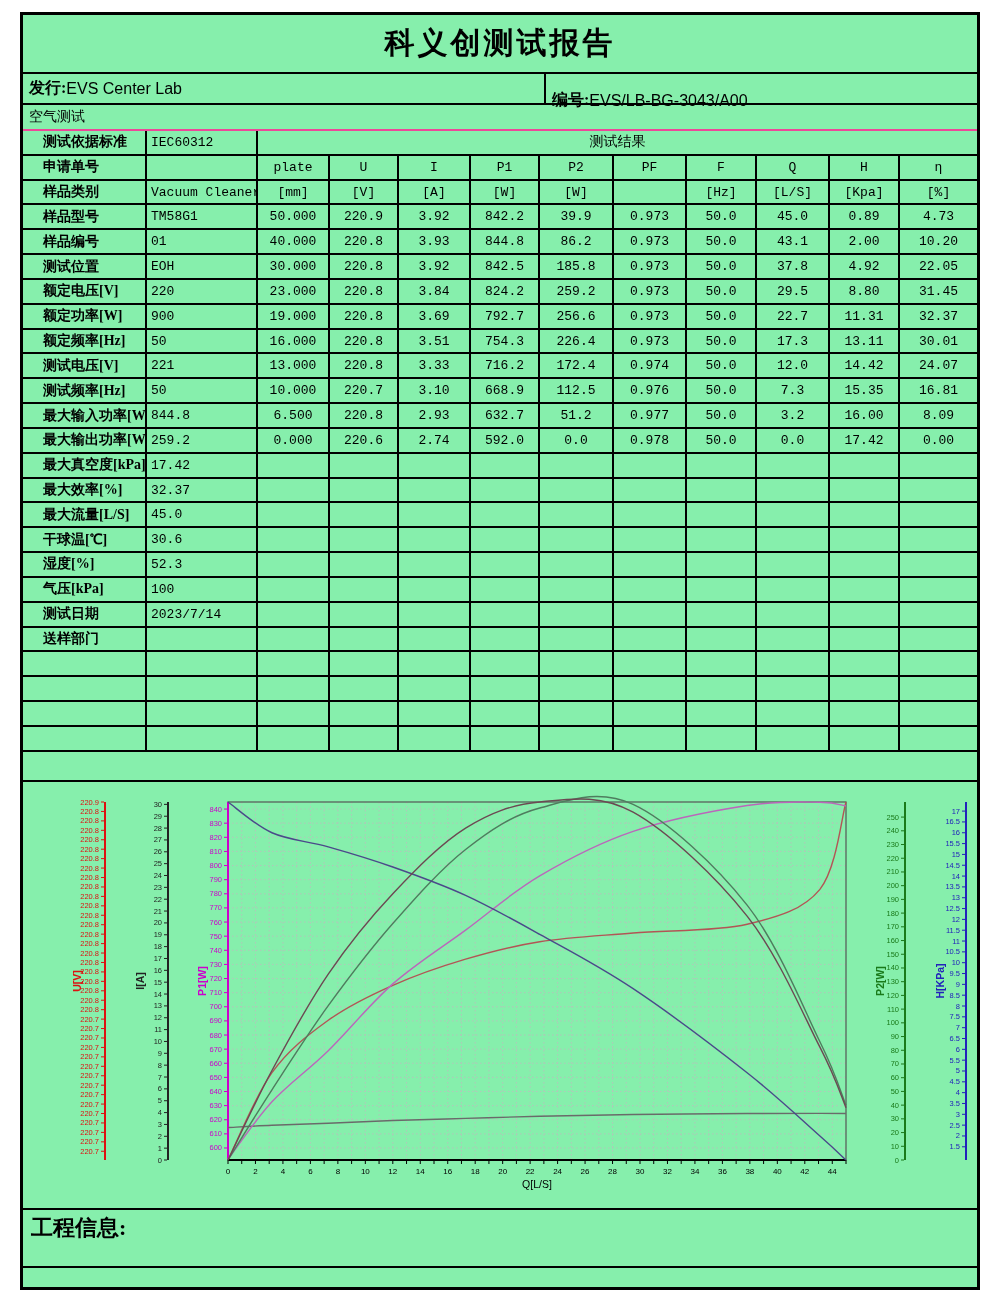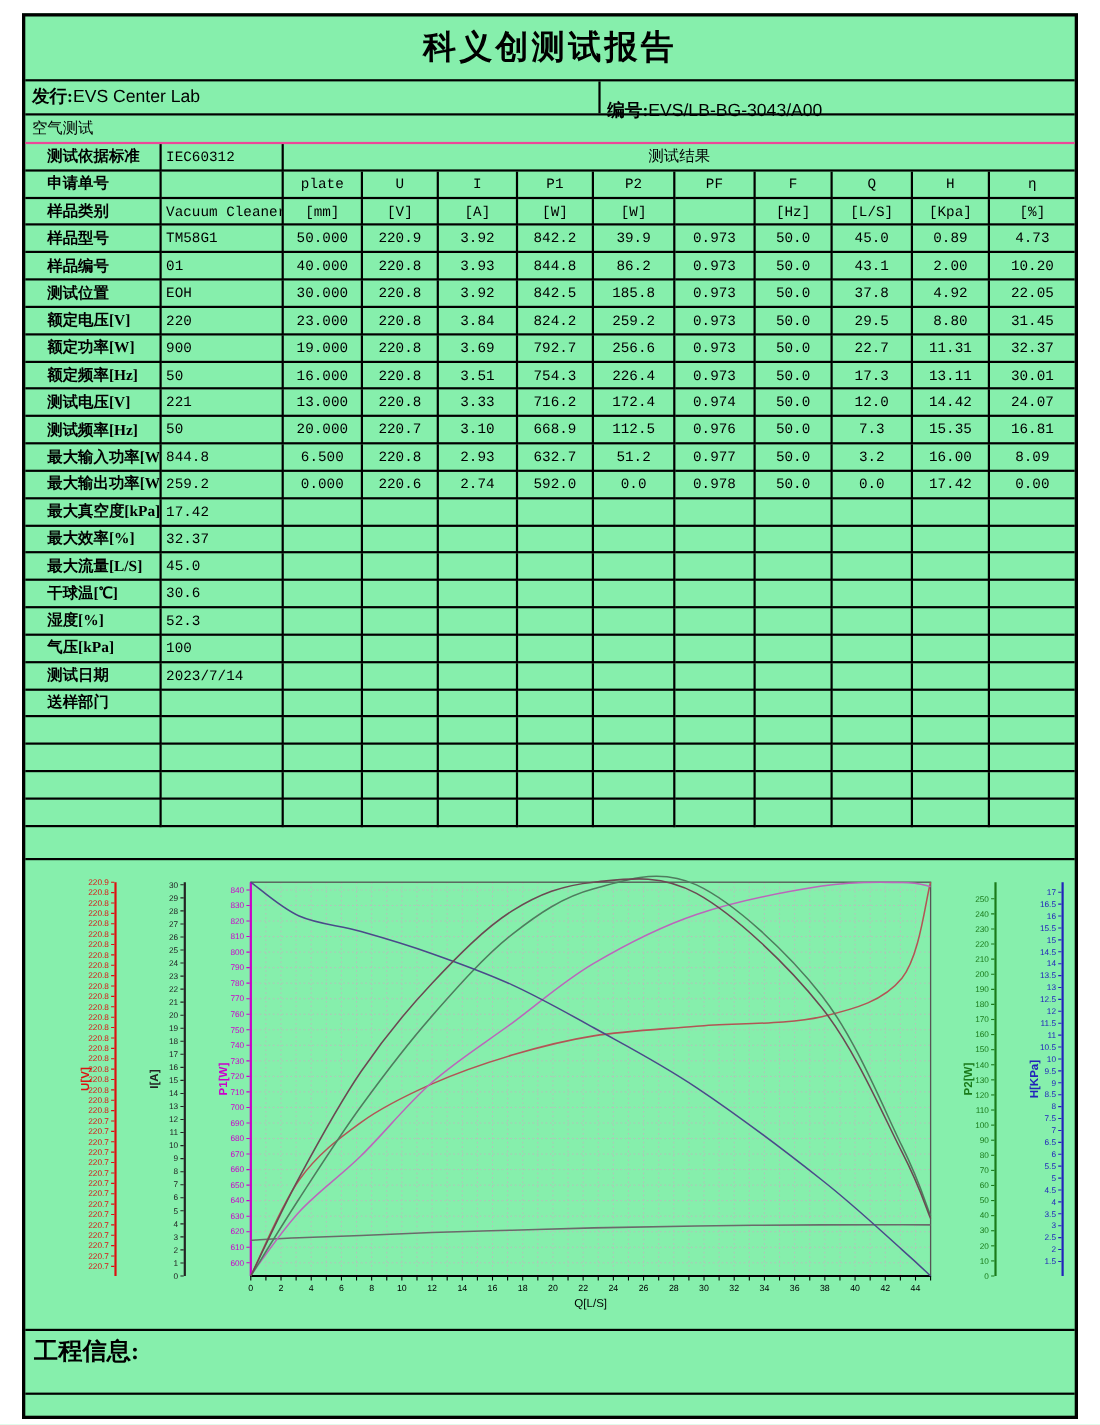--- a/index.html
+++ b/index.html
@@ -154,21 +154,21 @@
       <div class="c-data">3.33</div>
       <div class="c-data">716.2</div>
       <div class="c-data">172.4</div>
       <div class="c-data">0.974</div>
       <div class="c-data">50.0</div>
       <div class="c-data">12.0</div>
       <div class="c-data">14.42</div>
       <div class="c-data no-r">24.07</div>
       <div class="c-label">测试频率[Hz]</div>
       <div class="c-val">50</div>
-      <div class="c-data">20.000</div>
+      <div class="c-data">10.000</div>
       <div class="c-data">220.7</div>
       <div class="c-data">3.10</div>
       <div class="c-data">668.9</div>
       <div class="c-data">112.5</div>
       <div class="c-data">0.976</div>
       <div class="c-data">50.0</div>
       <div class="c-data">7.3</div>
       <div class="c-data">15.35</div>
       <div class="c-data no-r">16.81</div>
       <div class="c-label">最大输入功率[W]</div>

